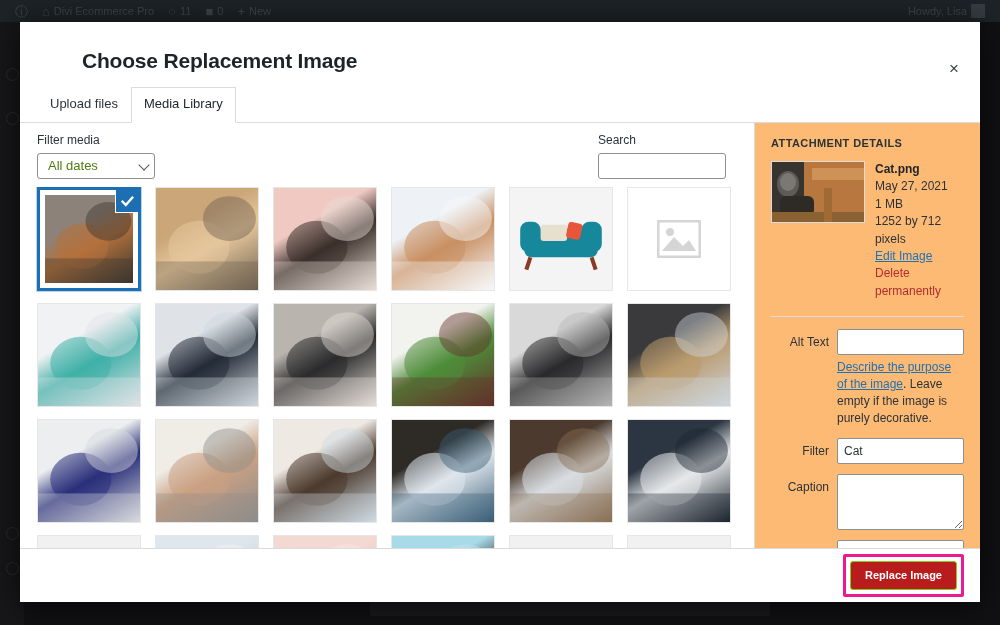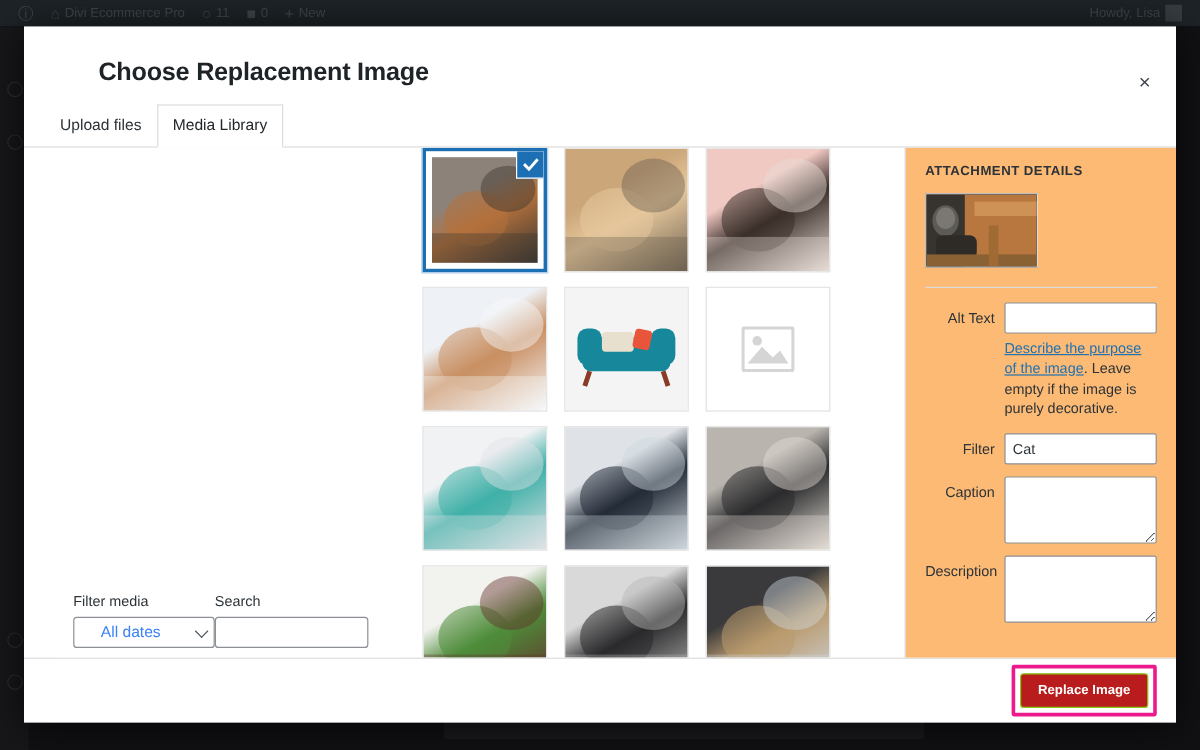--- a/index.html
+++ b/index.html
@@ -143,24 +143,23 @@
   .modal-body {
     flex: 1;
     display: flex;
     min-height: 0;
     background: #fff;
   }
   .frame-content {
     flex: 1;
     min-width: 0;
     display: flex;
-    flex-direction: row;
+    flex-direction: column;
     position: relative;
     overflow: hidden;
-    margin-left: 24px;
   }
 
   
   .media-toolbar {
     display: flex;
     align-items: flex-end;
     justify-content: space-between;
     padding: 10px 16px 8px 17px;
     background: #fff;
   }
@@ -173,22 +172,22 @@
   }
   .select-wrap { position: relative; display: inline-block; }
   .attachment-filters {
     width: 118px;
     height: 26px;
     box-sizing: border-box;
     border: 1px solid #8c8f94;
     border-radius: 3px;
     background: #fff;
     font-size: 13px;
-    color: #3b82f6;
-    padding: 0 22px 0 22px;
+    color: #4d7c0f;
+    padding: 0 22px 0 10px;
     font-family: "Liberation Sans", sans-serif;
     -webkit-appearance: none;
     appearance: none;
     line-height: 24px;
   }
   .select-arrow {
     position: absolute;
     right: 7px; top: 10px;
     width: 7px; height: 7px;
     border-right: 1.6px solid #50575e;
@@ -659,20 +658,28 @@
             <rect x="30" y="0" width="62" height="60" fill="#b8773f"></rect>
             <rect x="40" y="6" width="52" height="12" fill="#cf9256"></rect>
             <rect x="0" y="0" width="32" height="60" fill="#37332e"></rect>
             <ellipse cx="16" cy="22" rx="11" ry="13" fill="#5d5b57"></ellipse>
             <ellipse cx="16" cy="20" rx="8" ry="9" fill="#7b7873"></ellipse>
             <rect x="8" y="34" width="34" height="20" rx="6" fill="#2e2b27"></rect>
             <rect x="0" y="50" width="92" height="10" fill="#8a6133"></rect>
             <rect x="52" y="26" width="8" height="34" fill="#a06a34"></rect>
           </svg>
         </div>
+        <div class="details-meta">
+          <div class="fname">Cat.png</div>
+          <div>May 27, 2021</div>
+          <div>1 MB</div>
+          <div>1252 by 712 pixels</div>
+          <div><a>Edit Image</a></div>
+          <div class="danger">Delete permanently</div>
+        </div>
       </div>
 
       <hr class="sidebar-rule">
 
       <div class="setting">
         <span class="lbl">Alt Text</span>
         <input type="text" value="" style="">
       </div>
       <div class="field-help">
         <a>Describe the purpose of the image</a><span>. Leave empty if the image is purely decorative.</span>

